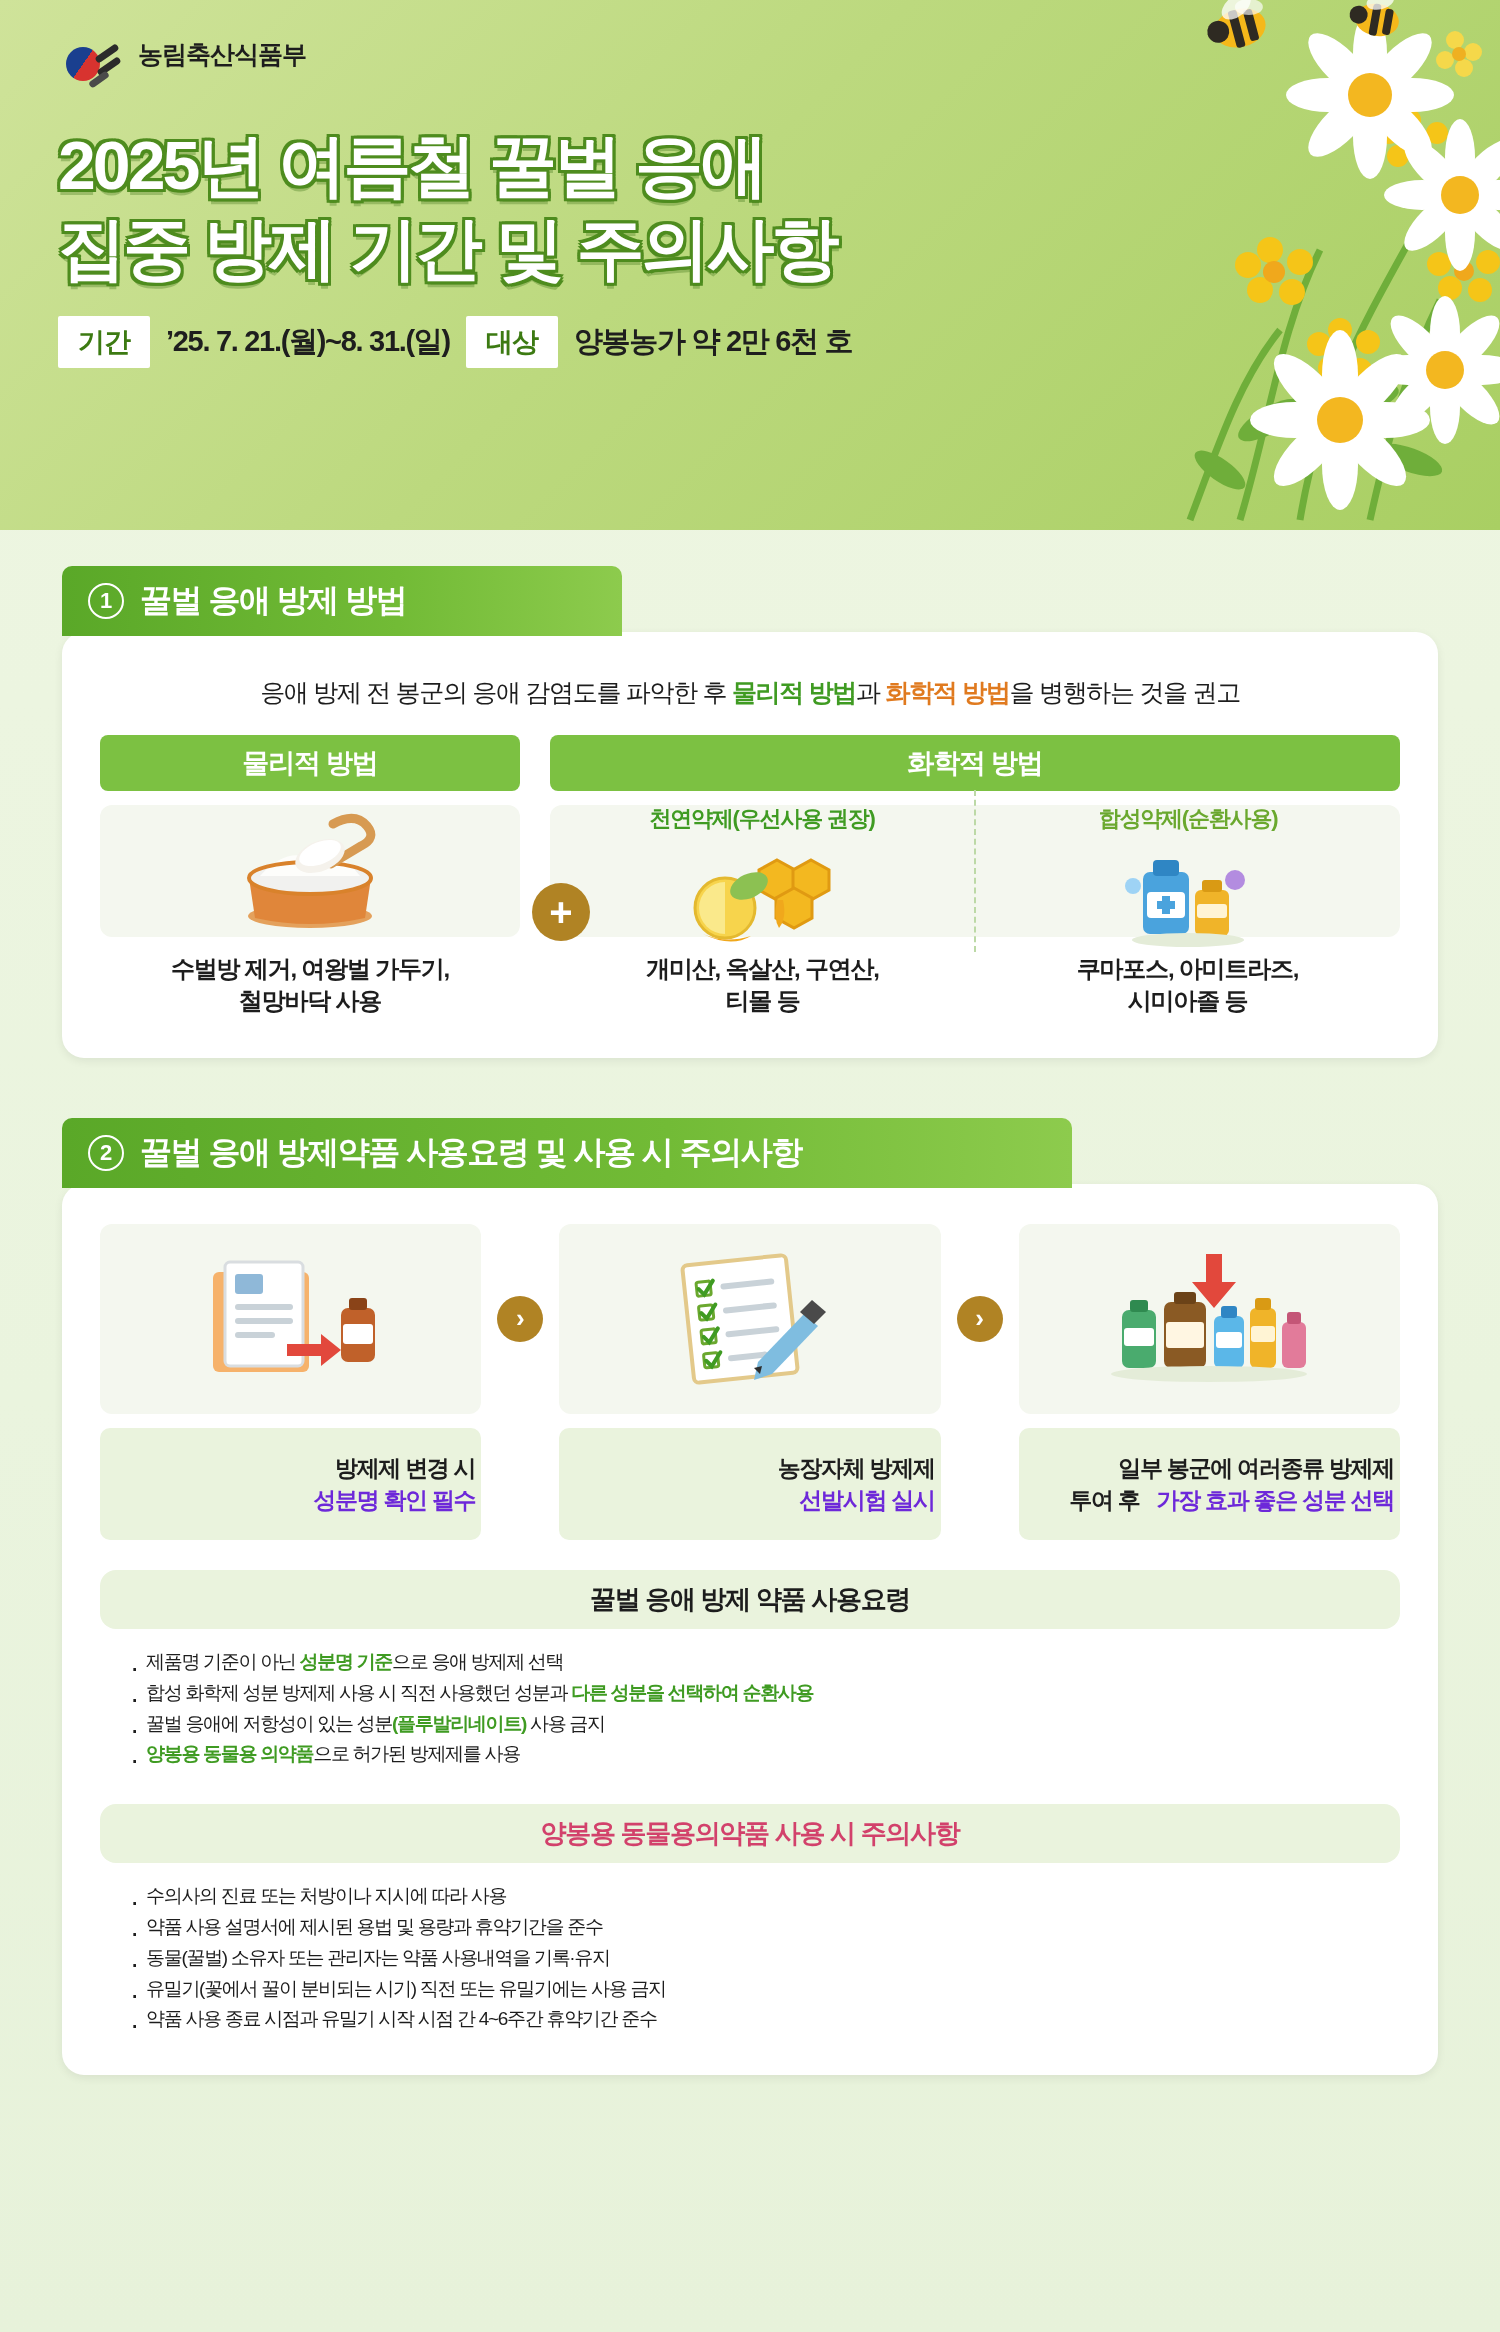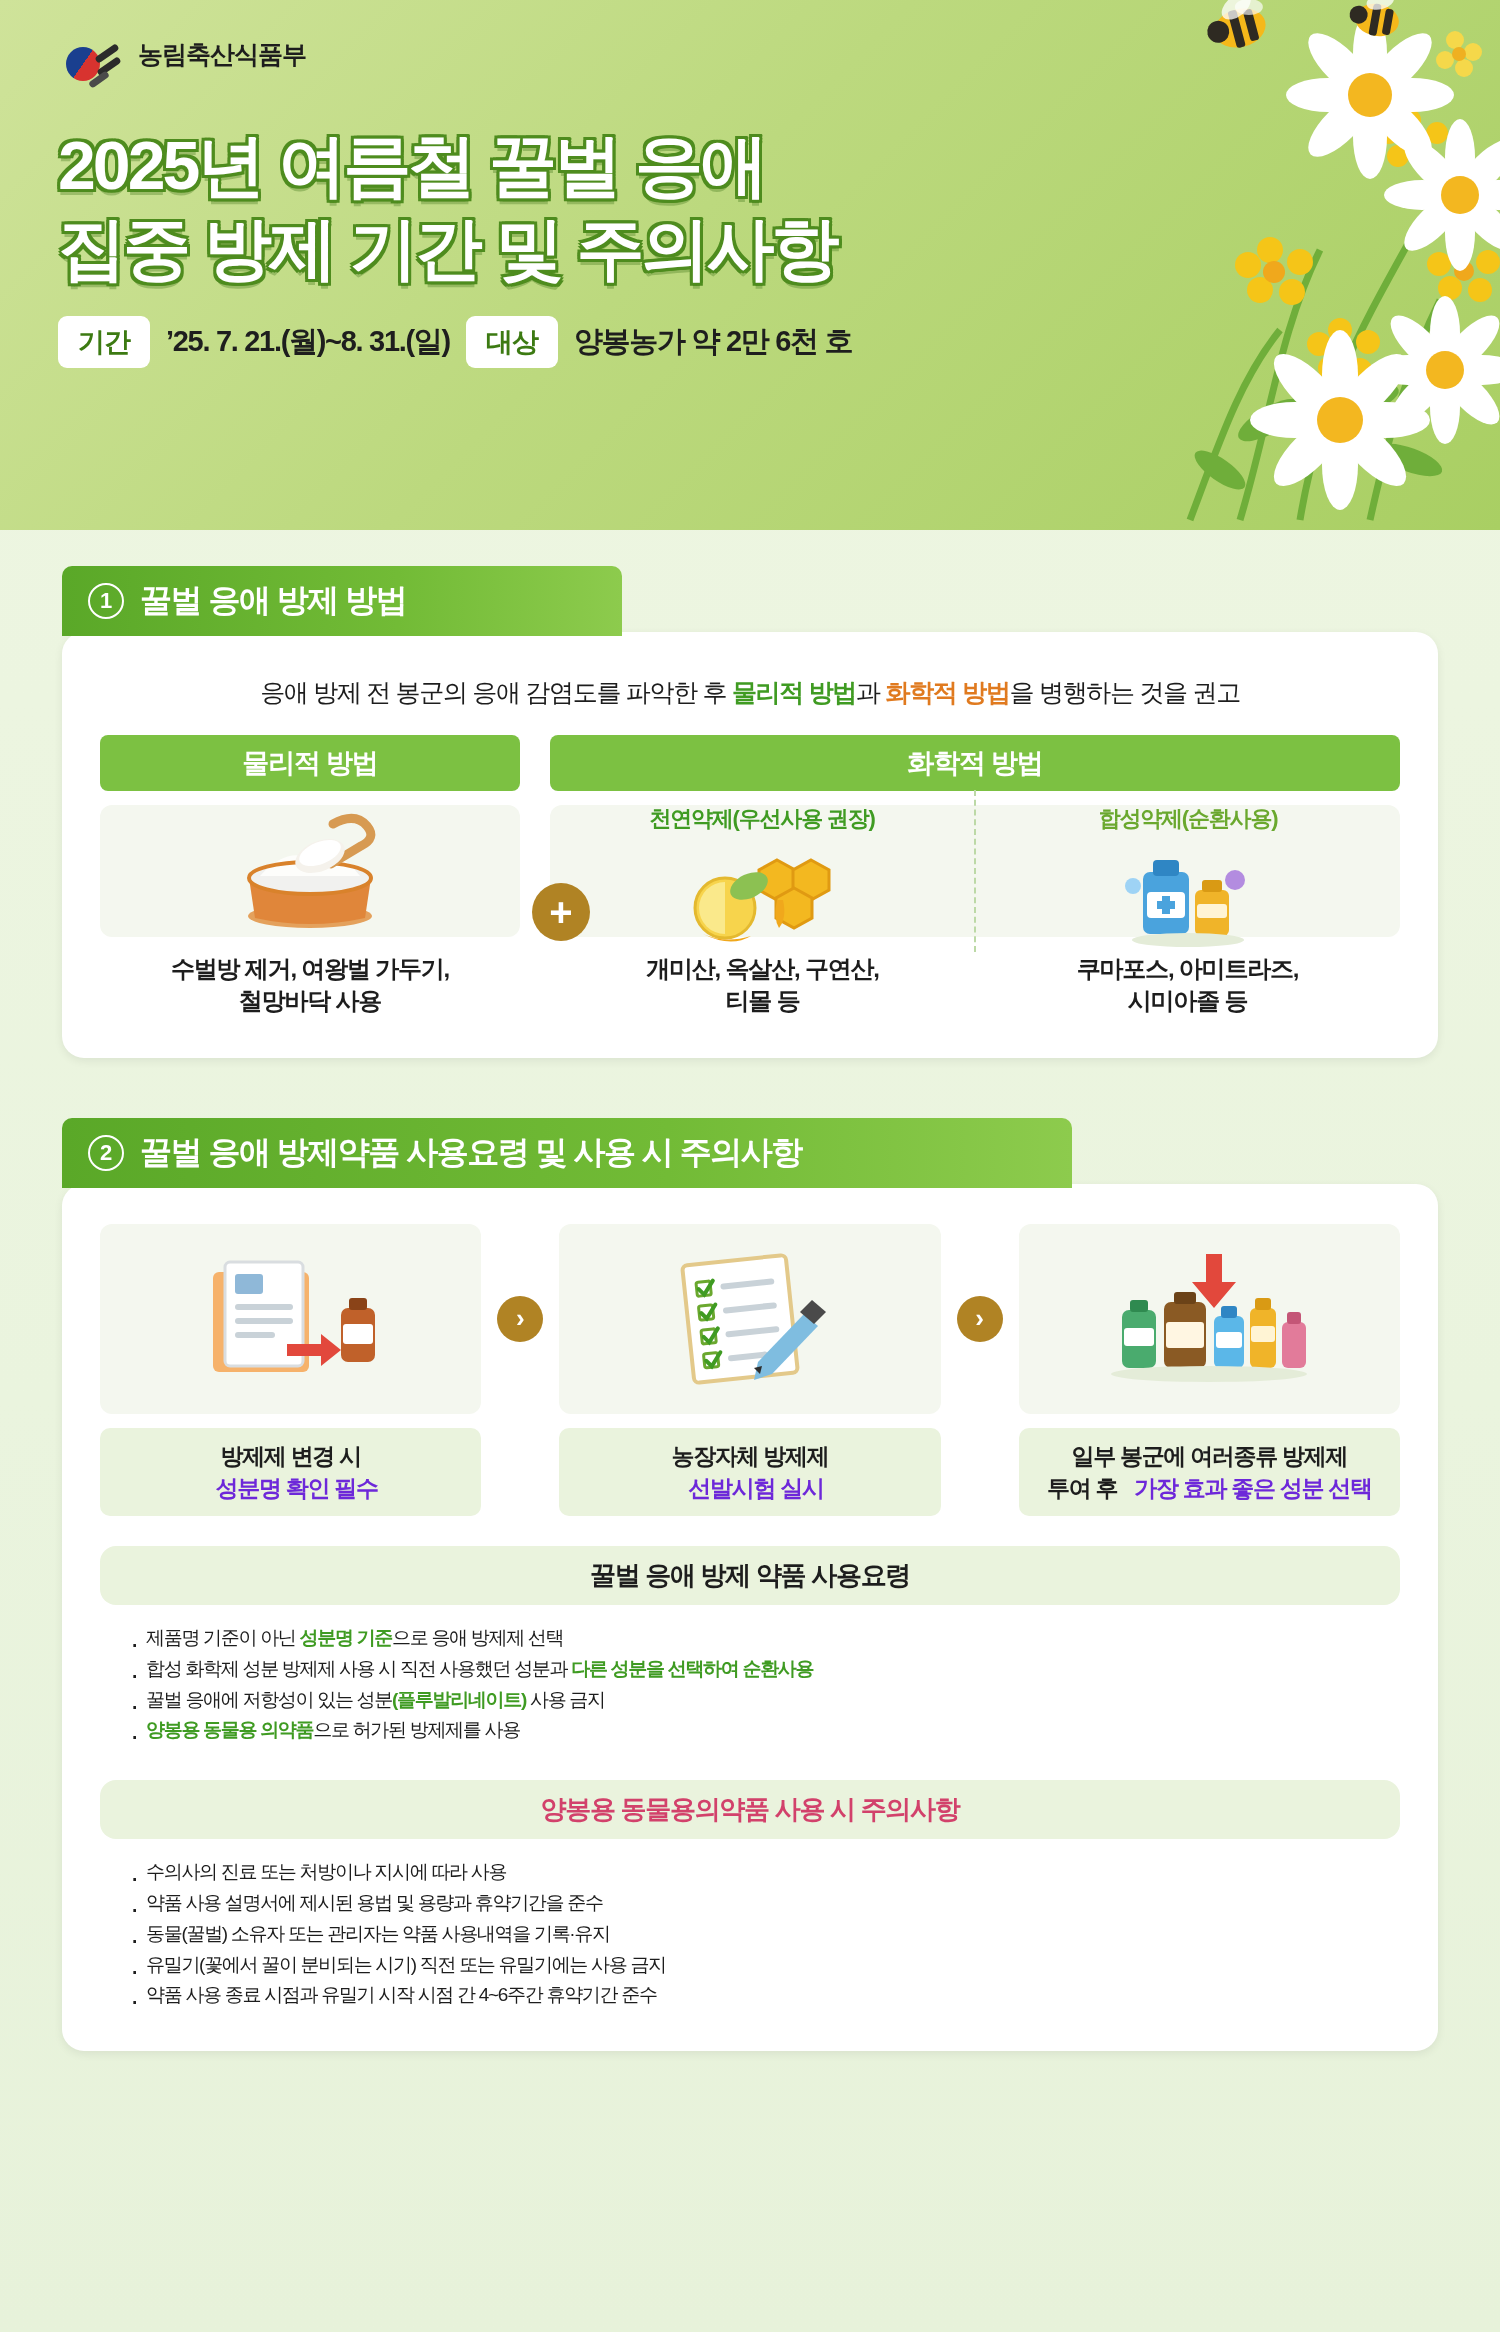--- a/index.html
+++ b/index.html
@@ -40,21 +40,21 @@
     font-size: 68px; font-weight: bold; letter-spacing: -3px; line-height: 1.22;
     color: #ffffff;
     text-shadow:
       -3px -3px 0 #4e8c1e, 3px -3px 0 #4e8c1e, -3px 3px 0 #4e8c1e, 3px 3px 0 #4e8c1e,
       0 -3px 0 #4e8c1e, 0 3px 0 #4e8c1e, -3px 0 0 #4e8c1e, 3px 0 0 #4e8c1e,
       0 6px 0 rgba(70,120,30,0.35);
   }
   .meta-row { margin-top: 26px; display: flex; align-items: center; gap: 16px; }
   .meta-chip {
     background: #ffffff; color: #3c7a12; font-size: 27px; font-weight: bold;
-    border-radius: 9px; padding: 8px 20px; letter-spacing: -1px;
+    border-radius: 2px; padding: 8px 20px; letter-spacing: -1px;
   }
   .meta-text { font-size: 29px; font-weight: bold; color: #1e1e1e; letter-spacing: -1.3px; }
 
   
   .deco { position: absolute; right: 0; top: 0; width: 560px; height: 530px; z-index: 2; pointer-events: none; }
 
   
   .section { margin: 0 62px; }
   .sec-head {
     display: flex; align-items: center; gap: 16px;
@@ -114,22 +114,22 @@
   .methods-wrap { position: relative; }
 
   
   .flow { display: flex; align-items: center; gap: 0; margin-top: 6px; }
   .flow-item { flex: 1; }
   .flow-box {
     background: #f4f7ef; border-radius: 12px; height: 190px;
     display: flex; align-items: center; justify-content: center;
   }
   .flow-cap {
-    background: #eaf3dd; border-radius: 10px; margin-top: 14px; padding: 12px 6px;
-    text-align: center; font-size: 23px; font-weight: bold; color: #1d1d1d; letter-spacing: -1.3px; line-height: 1.4;
+    background: #eaf3dd; border-radius: 10px; margin-top: 14px; padding: 24px 6px;
+    text-align: right; font-size: 23px; font-weight: bold; color: #1d1d1d; letter-spacing: -1.3px; line-height: 1.4;
   }
   .flow-cap .r { color: #6d28d9; margin-left: 12px; }
   .arrow {
     width: 46px; height: 46px; border-radius: 50%; background: #b08324; color: #fff;
     display: flex; align-items: center; justify-content: center; font-size: 26px; font-weight: bold;
     margin: 0 16px; flex: 0 0 auto; align-self: flex-start; margin-top: 72px;
   }
 
   .sub-head {
     background: #eaf3dd; border-radius: 16px; text-align: center;

